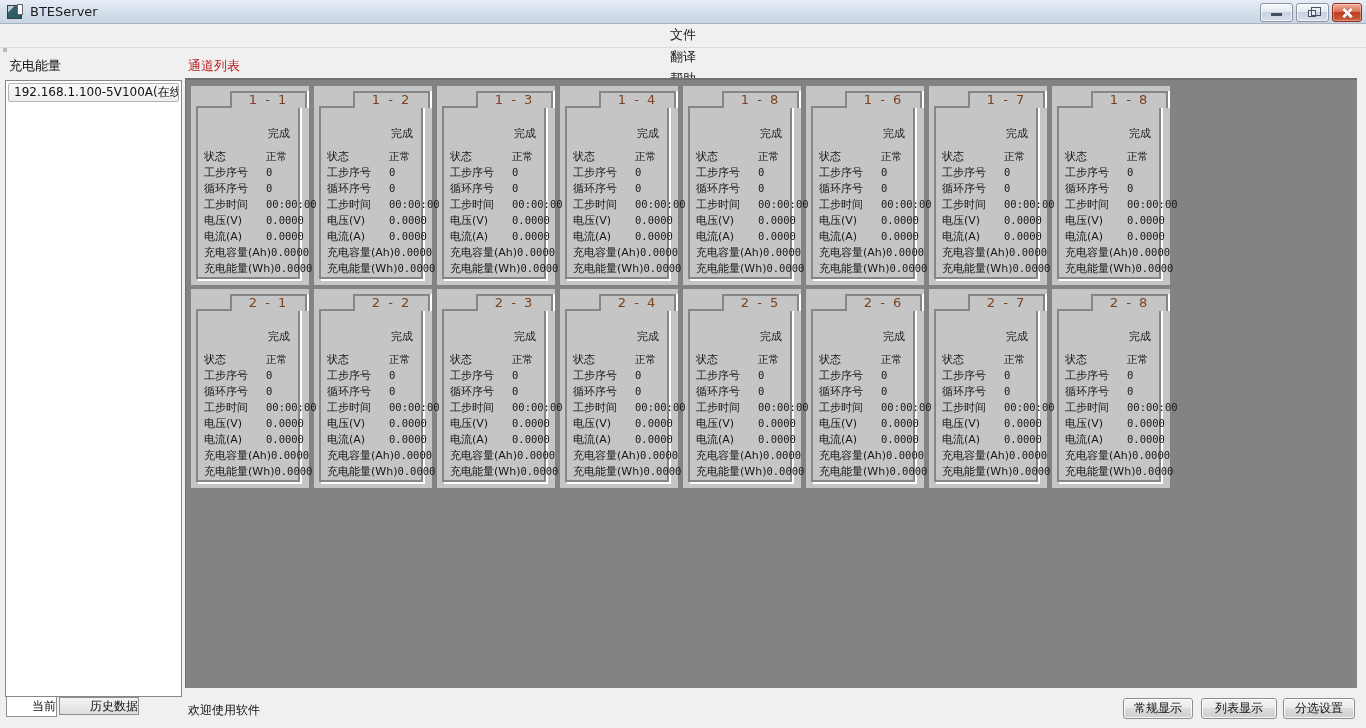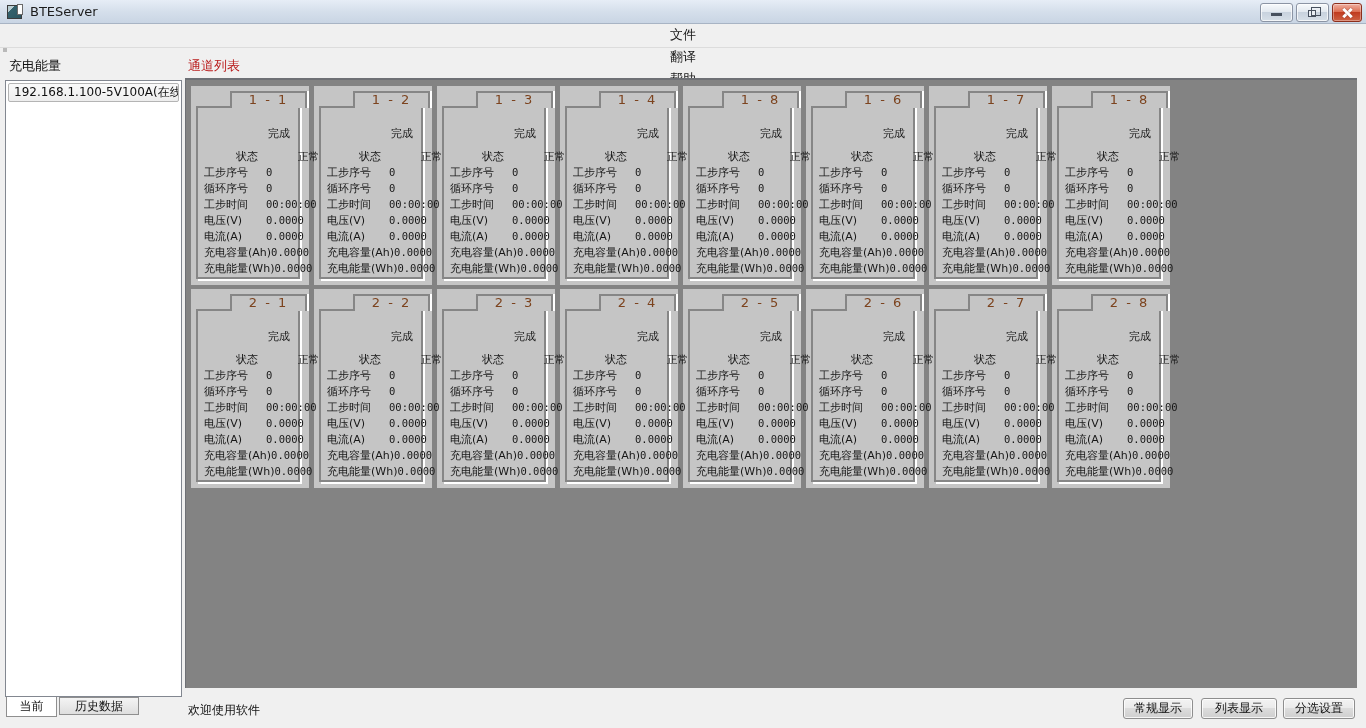--- a/index.html
+++ b/index.html
@@ -61,21 +61,21 @@
     background:#fff; border:1px solid #828790; padding:2px;
   }
   .dev-item {
     height:19px; line-height:17px; font-size:12px; padding-left:5px;
     border:1px solid #b4b4b4; border-radius:2px;
     background:linear-gradient(180deg,#fafafa,#ededed);
     white-space:nowrap; overflow:hidden;
   }
   .side-tabs { position:absolute; left:6px; top:697px; height:20px; display:flex; }
   .stab {
-    font-size:12px; text-align:center; color:#111;
+    font-size:12px; text-align:right; color:#111;
   }
   .stab-active {
     width:51px; height:20px; line-height:18px; background:#ffffff;
     border:1px solid #8f8f8f; border-top:none;
   }
   .stab-idle {
     width:80px; height:18px; line-height:16px; margin-top:0; margin-left:2px;
     background:linear-gradient(180deg,#f4f4f4,#dedede);
     border:1px solid #8f8f8f;
   }
@@ -99,21 +99,21 @@
     white-space:nowrap;
     margin-left:20px;
   }
   .batt-body {
     position:absolute; left:5px; top:20px; width:104px; height:173px;
     border:2px solid #868686; box-shadow:2px 2px 0 #ffffff;
   }
   .tile-content { position:absolute; left:13px; top:40px; width:98px; z-index:3; }
   .banner { padding-left:64px; height:16px; line-height:16px; white-space:nowrap; }
   .crow { height:16px; line-height:16px; white-space:nowrap; }
-  .crow.first { margin-top:6px;margin-left:32px; }
+  .crow.first { margin-top:6px; }
   .lab { display:inline-block; min-width:62px; }
   .val { font-family:"DejaVu Sans Mono","Liberation Mono",monospace; font-size:10.5px; }
 
   
   .statusmsg { position:absolute; left:188px; top:702px; font-size:12px; color:#111; }
   .btn {
     position:absolute; top:698px; height:21px;
     border:1px solid #8e8e8e; border-radius:3px;
     background:linear-gradient(180deg,#f3f3f3 0%,#ebebeb 45%,#dcdcdc 50%,#cfcfcf 100%);
     font-size:12px; text-align:center; line-height:19px; color:#111;

